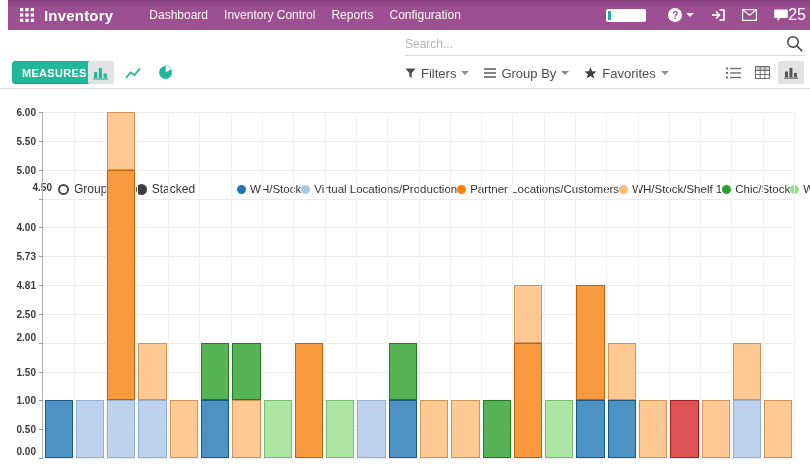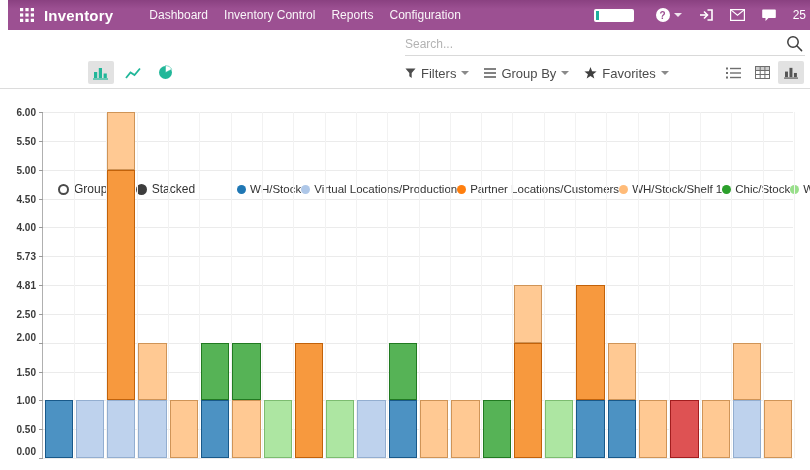--- a/index.html
+++ b/index.html
@@ -20,21 +20,21 @@
                   position:relative; margin-right:22px; }
   .timer-widget .timer-bar { position:absolute; left:2px; top:2px; width:3px; height:9px;
                   background:#1fae9e; }
   .nav-icons { display:flex; align-items:center; gap:17px; margin-right:12px; }
   .help-wrap { display:flex; align-items:center; gap:4px; }
   .help-circle { width:14px; height:14px; border-radius:50%; background:#fff; color:#9c5092;
                  font-size:10px; font-weight:bold; display:flex; align-items:center;
                  justify-content:center; }
   .caret-down { width:0; height:0; border-left:4px solid transparent;
                 border-right:4px solid transparent; border-top:4px solid rgba(255,255,255,.85); }
-  .chat-wrap { display:flex; align-items:center; gap:17px; font-size:12px; }
+  .chat-wrap { display:flex; align-items:center; gap:0; font-size:16px; }
 
   
   .row-title { position:absolute; top:30px; left:0; width:810px; height:28px; }
   .page-title { position:absolute; left:12px; top:5px; font-size:16px; color:#5c5c5c; }
   .search-box { position:absolute; left:405px; right:5px; top:2px; height:24px;
                 border-bottom:1px solid #d9d9d9; display:flex; align-items:center; }
   .search-box input { flex:1; border:none; outline:none; font-size:12px; color:#333;
                       background:transparent; font-family:"Liberation Sans",sans-serif; }
   .search-box input::placeholder { color:#b3b3b3; }
   .search-icon-btn { cursor:pointer; display:flex; align-items:center; padding:0 2px; }
@@ -151,20 +151,24 @@
       <span class="search-icon-btn">
         <svg width="17" height="17" viewBox="0 0 17 17" fill="none" stroke="#3f3f3f" stroke-width="1.5">
           <circle cx="7" cy="7" r="5.2"></circle>
           <line x1="11" y1="11" x2="15.6" y2="15.6" stroke-linecap="round"></line>
         </svg>
       </span>
     </div>
   </div>
 
   <div class="row-controls">
+    <button class="measures-btn">
+      <span>MEASURES</span>
+      <span class="caret-down"></span>
+    </button>
     <div class="charttype-group">
       <span class="icon-btn active">
         <svg width="16" height="14" viewBox="0 0 16 14" fill="#21b799">
           <rect x="1" y="6" width="3.2" height="6"></rect>
             <rect x="5.8" y="2" width="3.2" height="10"></rect>
             <rect x="10.6" y="7.5" width="3.2" height="4.5"></rect>
           <rect x="0" y="12.4" width="15" height="1.2"></rect>
         </svg>
       </span>
       <span class="icon-btn">
@@ -272,21 +276,21 @@
           <span class="legend-item">
             <span class="legend-dot" style="background: rgb(152, 223, 138);"></span>
             <span>WH/Stock/Shelf 2</span>
           </span>
         </div>
     </div>
     <div class="y-axis-labels" id="y-axis-labels">
         <span class="y-tick-label" style="top: 18px;">6.00</span>
         <span class="y-tick-label" style="top: 46.8333px;">5.50</span>
         <span class="y-tick-label" style="top: 75.6667px;">5.00</span>
-        <span class="y-tick-label" style="top: 105px;">4.50</span>
+        <span class="y-tick-label" style="top: 93px; margin-left: 16px;">4.50</span>
         <span class="y-tick-label" style="top: 133.333px;">4.00</span>
         <span class="y-tick-label" style="top: 162.167px;">5.73</span>
         <span class="y-tick-label" style="top: 191px;">4.81</span>
         <span class="y-tick-label" style="top: 219.833px;">2.50</span>
         <span class="y-tick-label" style="top: 243px;">2.00</span>
         <span class="y-tick-label" style="top: 277.5px;">1.50</span>
         <span class="y-tick-label" style="top: 306.333px;">1.00</span>
         <span class="y-tick-label" style="top: 335.167px;">0.50</span>
         <span class="y-tick-label" style="top: 357px;">0.00</span>
       </div>

